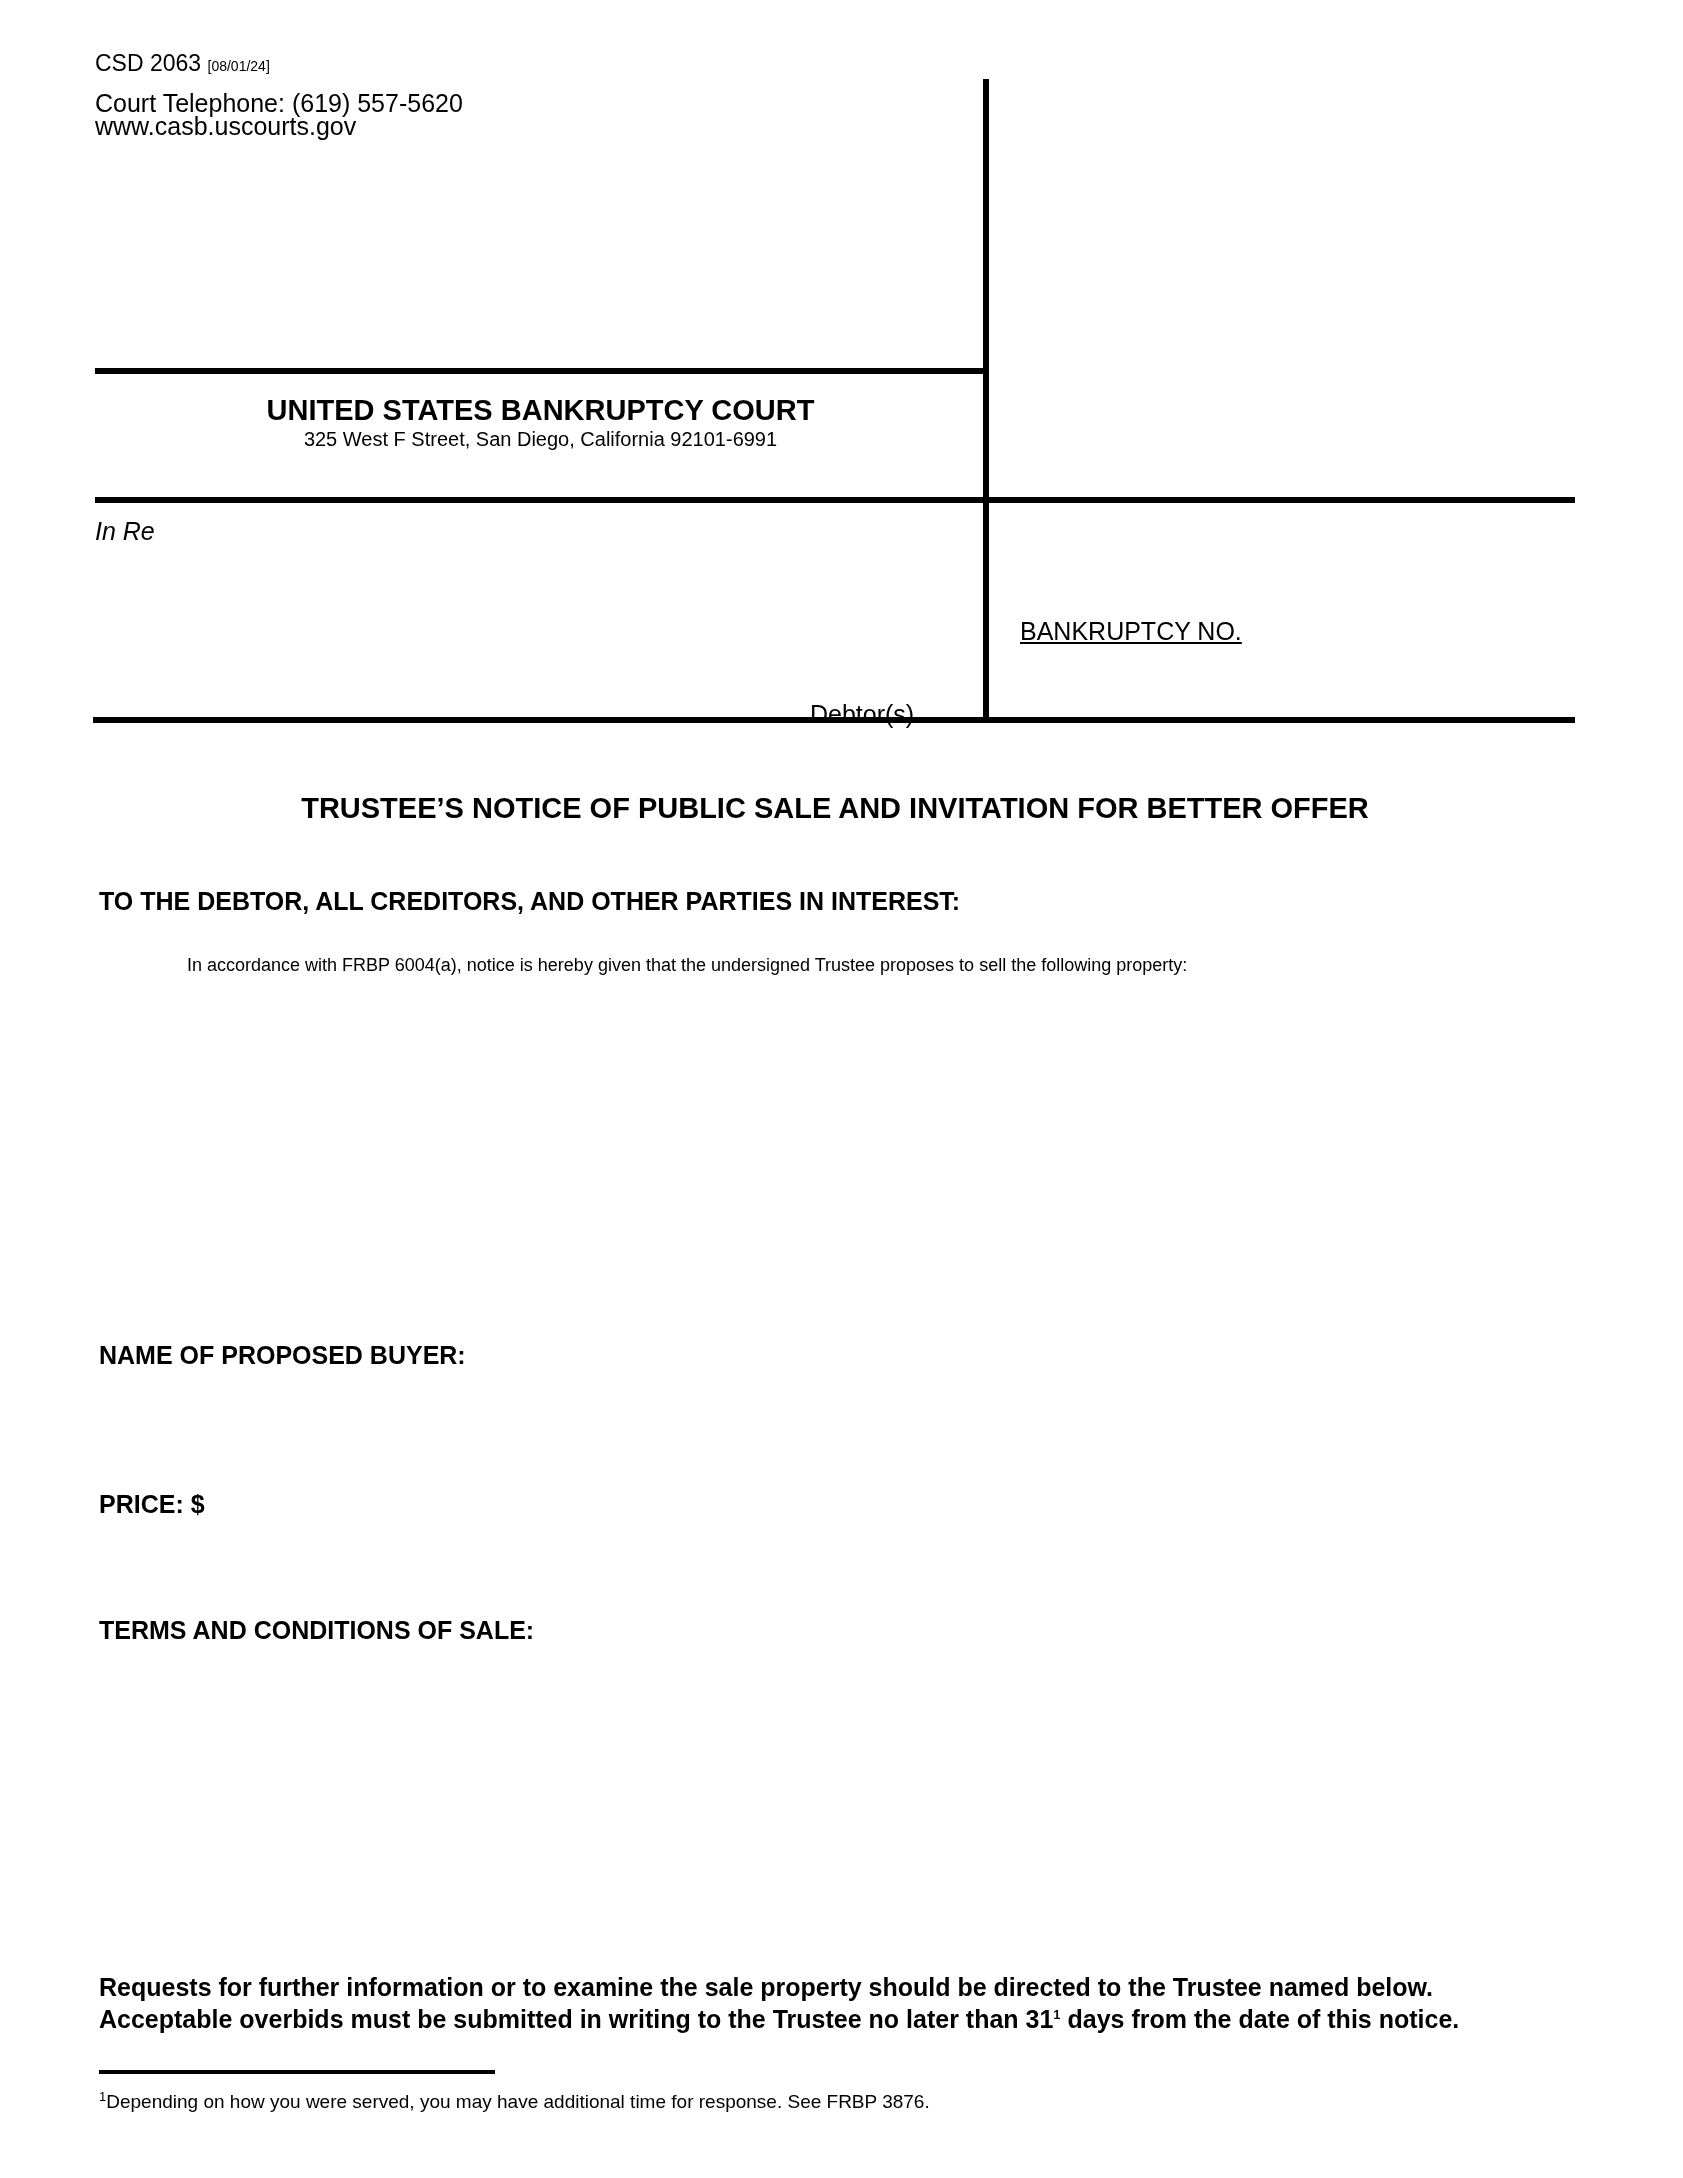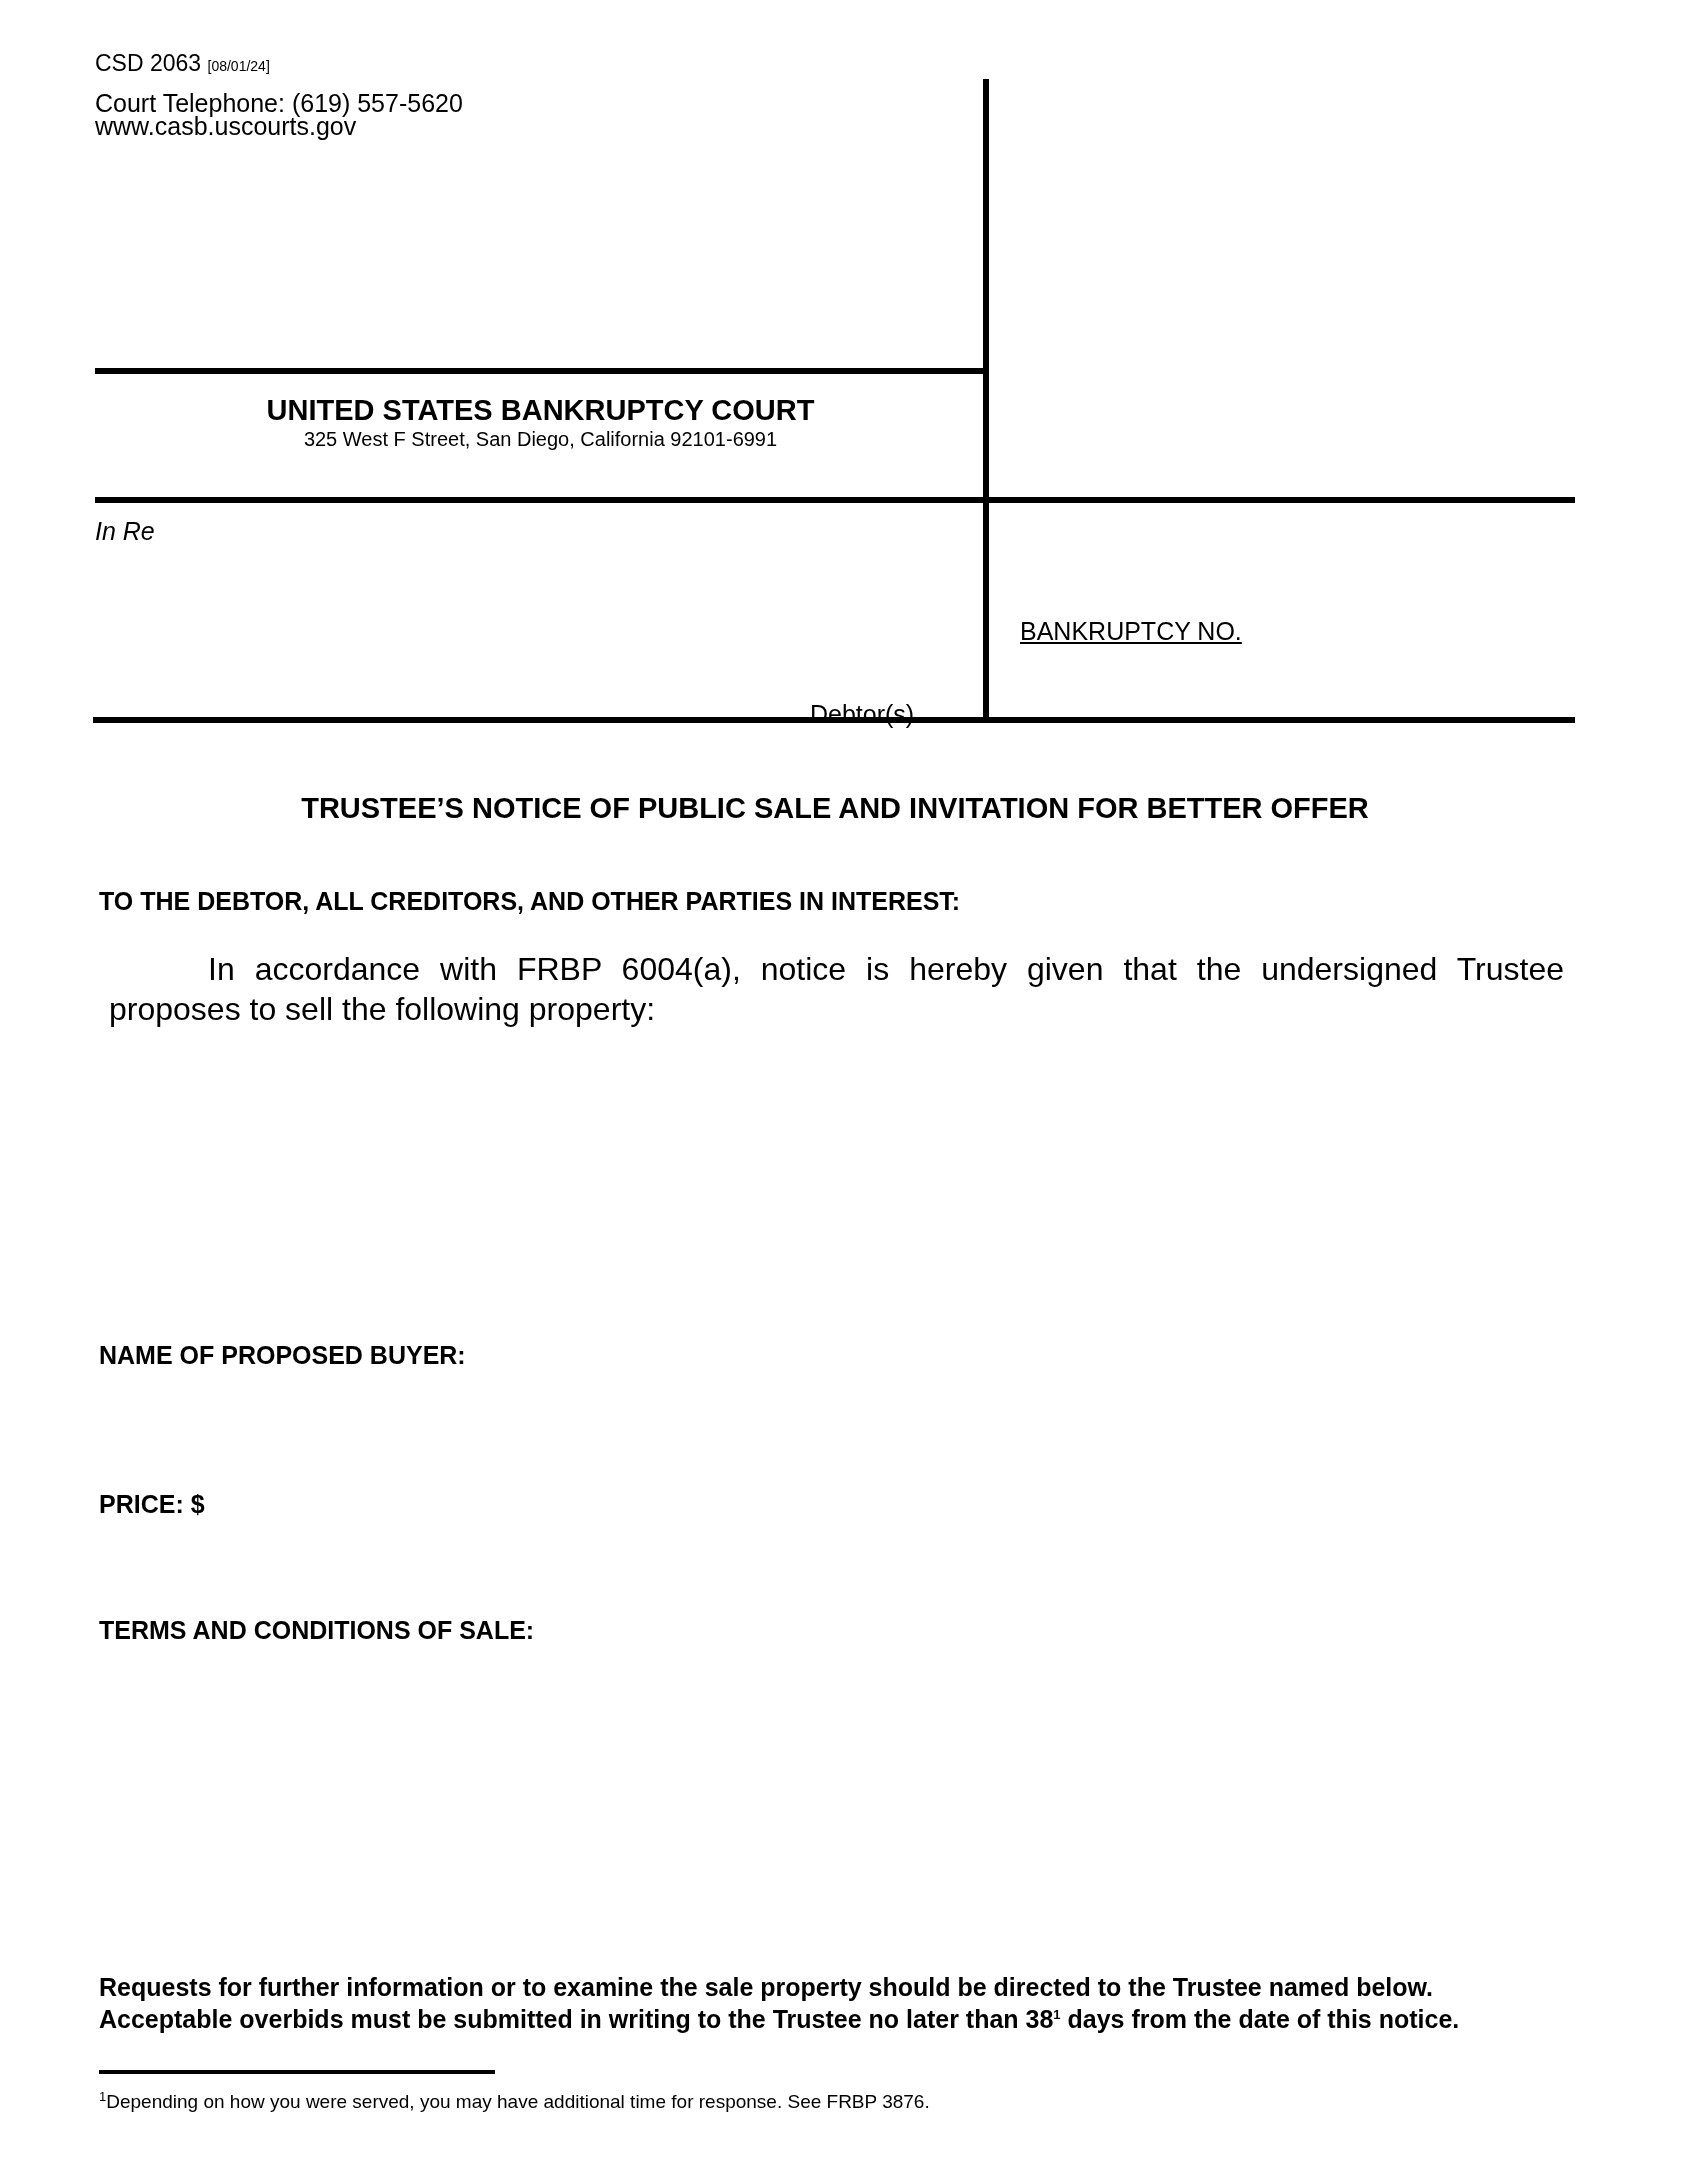--- a/index.html
+++ b/index.html
@@ -8,21 +8,21 @@
   .hl{position:absolute;background:#000;height:6px;}
   .vl{position:absolute;background:#000;width:6px;}
   .t-small{font-size:25px;line-height:22px;margin-top:16px;}
   .t-formno{font-size:23px;}
   .t-formno small{font-size:14px;}
   .court{position:absolute;left:95px;width:891px;text-align:center;top:393px;}
   .court .c1{font-size:29px;font-weight:bold;line-height:34px;}
   .court .c2,.court .c3{font-size:20px;line-height:24px;}
   .body-text{font-size:25px;line-height:32px;font-weight:bold;}
   .title{position:absolute;left:95px;width:1480px;text-align:center;top:792px;font-size:29px;font-weight:bold;}
-  .para{position:absolute;left:109px;width:1455px;top:949px;font-size:32px;line-height:40px;text-align:justify;}
+  .para{position:absolute;left:88px;width:1455px;top:949px;font-size:18px;line-height:32px;text-align:justify;}
   .para .indent{display:inline-block;width:99px;}
   .sup{font-size:13px;vertical-align:super;line-height:0;}
   .foot{font-size:19px;}
 </style>
 </head>
 <body>
 
 <div class="abs t-formno" style="left:95px;top:50px;">
   <span>CSD 2063</span>
   <small>[08/01/24]</small>
@@ -49,20 +49,20 @@
 <div class="abs body-text" style="left:99px;top:885px;">TO THE DEBTOR, ALL CREDITORS, AND OTHER PARTIES IN INTEREST:</div>
 
 <div class="para"><span class="indent"></span><span>In accordance with FRBP 6004(a), notice is hereby given that the undersigned Trustee proposes to sell the following property:</span></div>
 
 <div class="abs body-text" style="left:99px;top:1339px;">NAME OF PROPOSED BUYER:</div>
 <div class="abs body-text" style="left:99px;top:1488px;">PRICE: $</div>
 <div class="abs body-text" style="left:99px;top:1614px;">TERMS AND CONDITIONS OF SALE:</div>
 
 <div class="abs body-text" style="left:99px;top:1971px;">Requests for further information or to examine the sale property should be directed to the Trustee named below.</div>
 <div class="abs body-text" style="left:99px;top:2003px;">
-  <span>Acceptable overbids must be submitted in writing to the Trustee no later than 38</span><span class="sup">1</span><span> days from the date of this notice.</span>
+  <span>Acceptable overbids must be submitted in writing to the Trustee no later than 31</span><span class="sup">1</span><span> days from the date of this notice.</span>
 </div>
 
 <div class="hl" style="left:99px;top:2070px;width:396px;height:4px;"></div>
 <div class="abs foot" style="left:99px;top:2091px;">
   <span class="sup">1</span><span>Depending on how you were served, you may have additional time for response. See FRBP 3876.</span>
 </div>
 
 
 </body></html>

